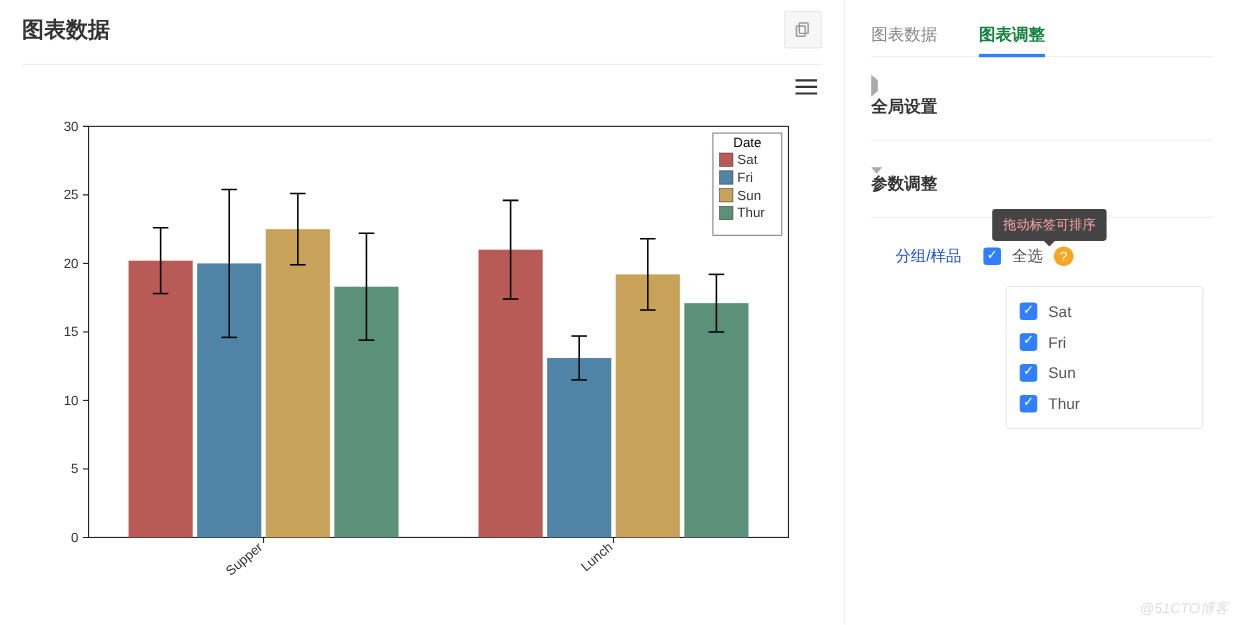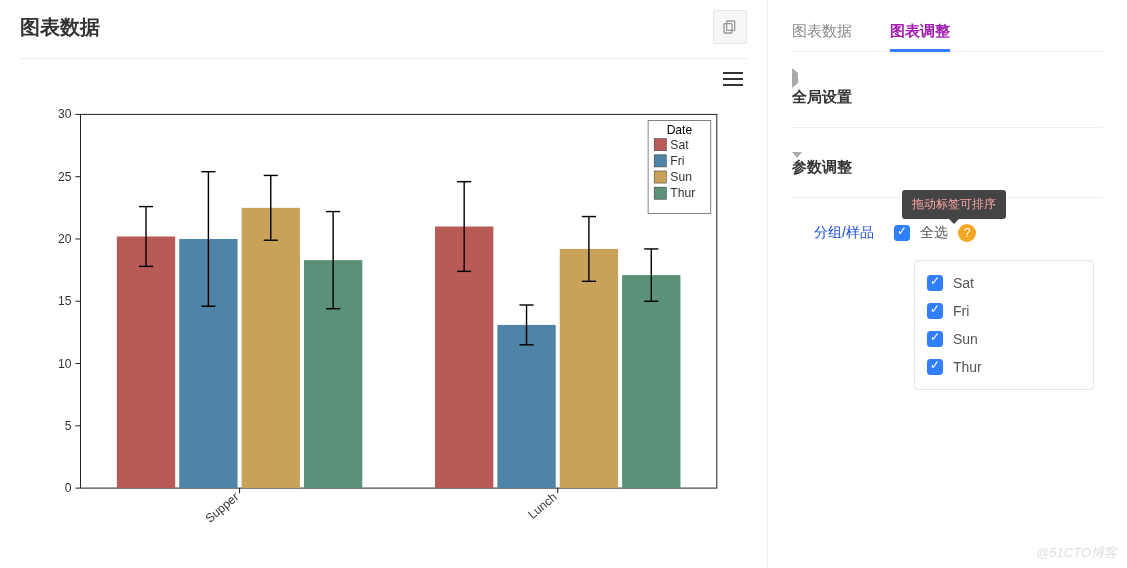--- a/index.html
+++ b/index.html
@@ -16,21 +16,21 @@
   svg.chart { width: 100%; height: 100%; }
   .tick-line { stroke: #222; stroke-width: 1; }
   .tick-label { font-size: 12px; fill: #333; }
   .x-cat { font-size: 12px; fill: #333; }
   .err { stroke: #000; stroke-width: 1.4; }
   .legend-box { fill: #fff; stroke: #666; stroke-width: 0.8; }
   .legend-title { font-size: 12px; fill: #000; text-anchor: middle; }
   .legend-item { font-size: 12px; fill: #333; }
   .tabs { display: flex; border-bottom: 1px solid #eee; }
   .tab { padding: 12px 0 10px 0; margin-right: 38px; font-size: 15px; color: #888; cursor: pointer; }
-  .tab.active { color: #a21caf; font-weight: 600; position: relative; }
+  .tab.active { color: #15803d; font-weight: 600; position: relative; }
   .tab.active::after { content: ""; position: absolute; left: 0; right: 0; bottom: -1px; height: 3px; background: #2f7fff; }
   .section-head { display: flex; align-items: flex-start; padding: 16px 0; font-size: 15px; font-weight: 600; color: #333; cursor: pointer; flex-direction: column; }
   .tri { width: 0; height: 0; border-left: 5px solid transparent; border-right: 5px solid transparent; margin-right: 12px; }
   .tri.right { border-left: 6px solid #aaa; border-top: 5px solid transparent; border-bottom: 5px solid transparent; border-right: none; width: 0; height: 0; }
   .tri.down { border-top: 6px solid #aaa; }
   .divider { height: 1px; background: #eee; margin: 4px 0 8px 0; }
   .param-body { padding-left: 22px; }
   .param-row { display: flex; align-items: center; padding: 18px 0 6px 0; position: relative; }
   .param-label { width: 80px; font-size: 14px; color: #1d4ed8; }
   .ctrl { display: flex; align-items: center; gap: 10px; position: relative; }

